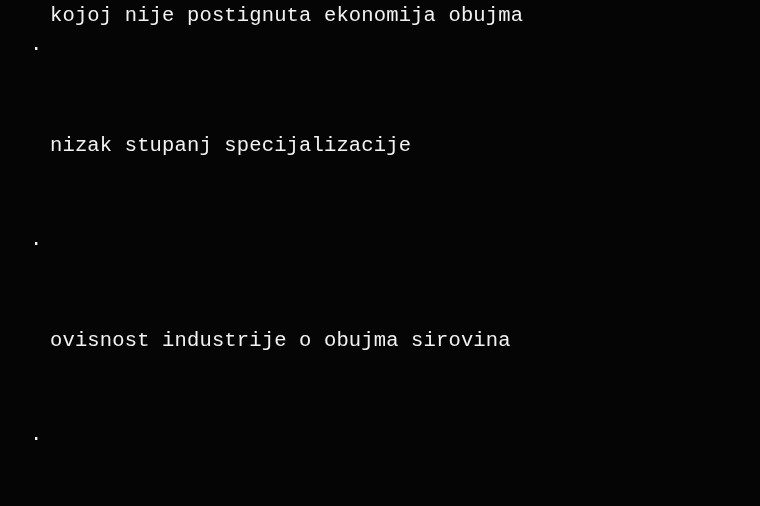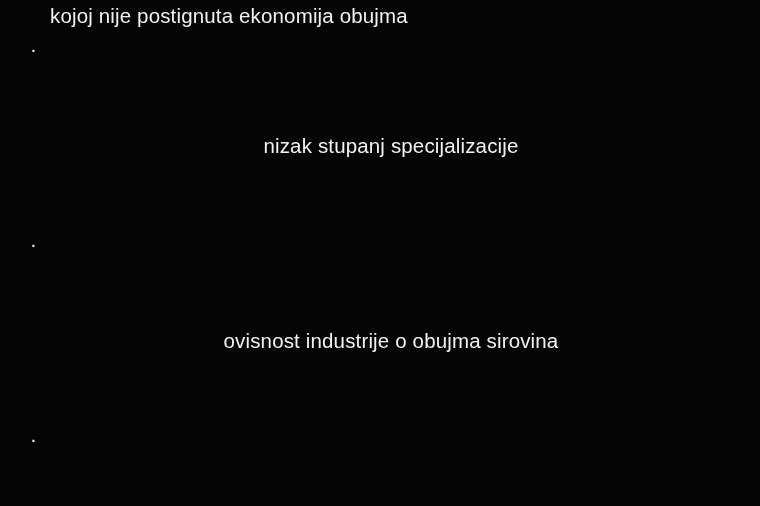--- a/index.html
+++ b/index.html
@@ -15,20 +15,21 @@
   }
   #page {
     position: relative;
     width: 760px;
     height: 506px;
     background: #050505;
     color: #ffffff;
     box-sizing: border-box;
     padding: 0 28px;
     overflow: hidden;
+    font-family: Liberation Mono, monospace;
   }
   .doc-list {
     margin: 0;
     padding: 0;
     list-style: none;
   }
   
   .continuation {
     font-size: 20.5px;
     line-height: 32.5px;
@@ -53,21 +54,20 @@
     left: 2px;
     top: 0;
     width: 14px;
     text-align: left;
     color: #f2f2f2;
     font-size: 20.5px;
     line-height: 32.5px;
   }
   .bullet-item .text {
     display: block;
-    text-align: center;
   }
 </style>
 </head>
 <body>
 
 <div id="page">
 
   <p class="continuation">kojoj nije postignuta ekonomija obujma</p>
 
   <ul class="doc-list">

